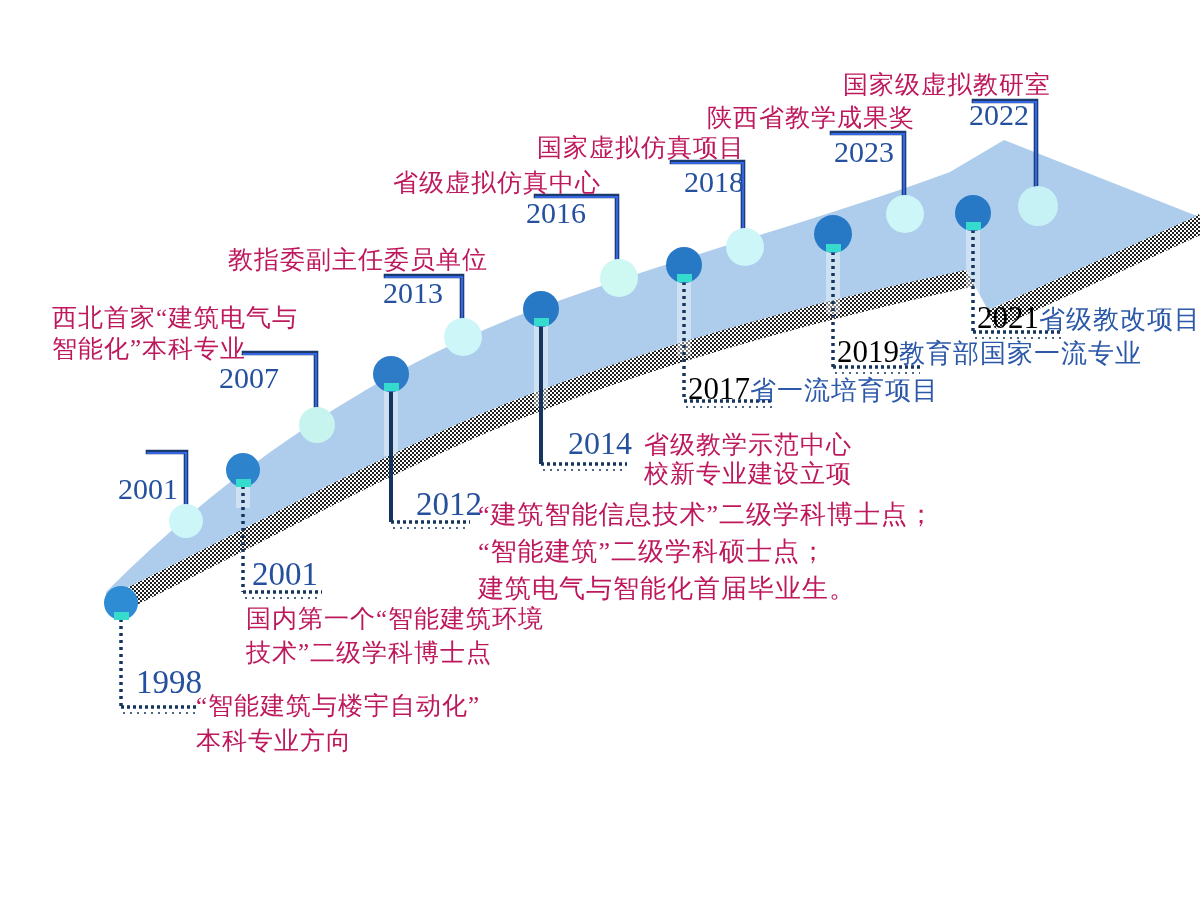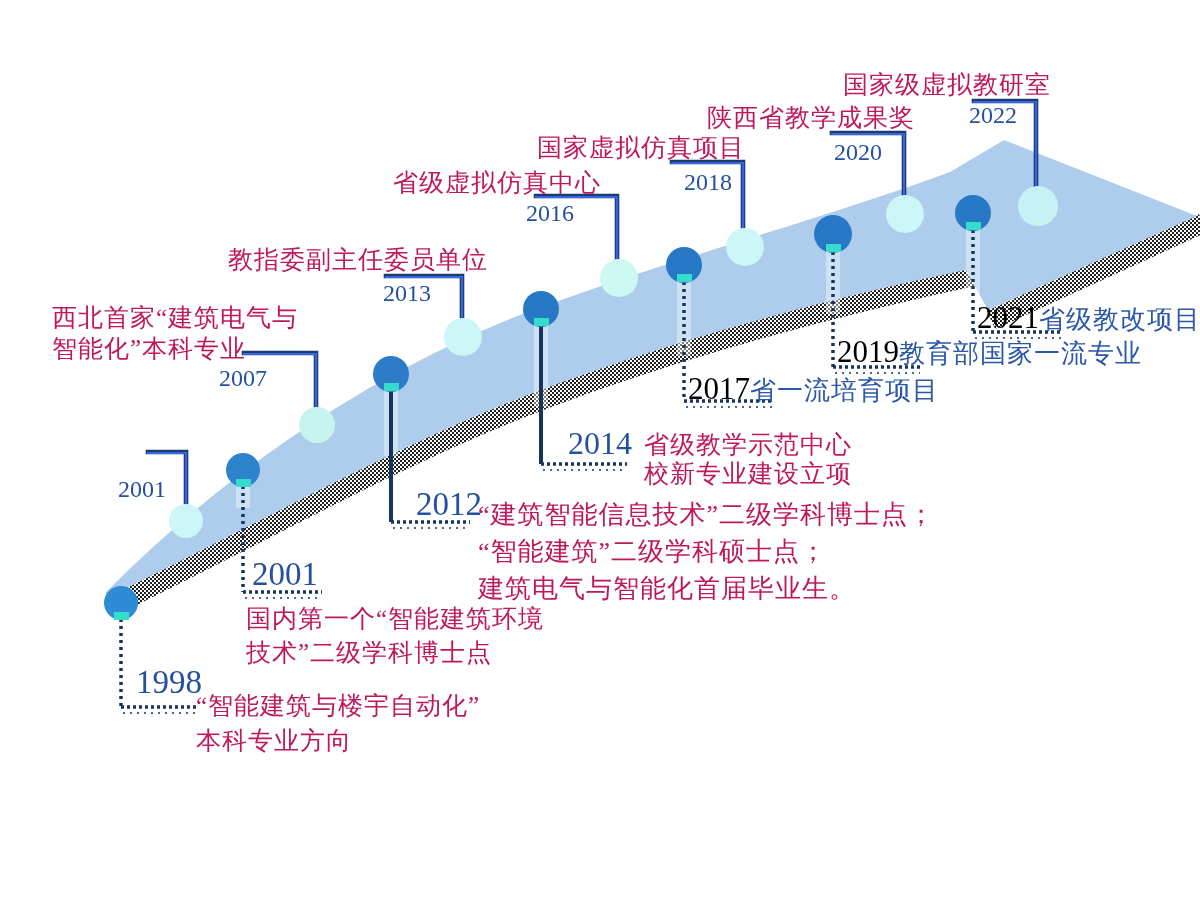--- a/index.html
+++ b/index.html
@@ -2,21 +2,21 @@
 <html><head>
 <meta charset="utf-8">
 <style>
   html,body{margin:0;padding:0;background:#ffffff;}
   .canvas{position:relative;width:1200px;height:900px;overflow:hidden;
           font-family:"Liberation Serif","DejaVu Serif",serif;}
   .canvas svg{position:absolute;left:0;top:0;}
   .lbl{position:absolute;color:#be185d;font-size:25px;line-height:31px;
        white-space:pre-line;letter-spacing:1px;}
   .lbl.big{font-size:26px;line-height:37px;}
-  .yr{position:absolute;color:#24509e;font-size:24px;line-height:30px;}
+  .yr{position:absolute;color:#24509e;font-size:30px;line-height:30px;}
   .yr.big{font-size:33px;line-height:33px;}
   .row{position:absolute;white-space:nowrap;color:#2b58a8;}
   .row .y{font-size:31px;color:#000000;letter-spacing:0;}
   .row .t{font-size:26px;letter-spacing:1px;}
 </style>
 </head>
 <body>
 
 <div class="canvas">
 
@@ -133,21 +133,21 @@
   <div class="lbl" style="left:228px;top:244px;">教指委副主任委员单位</div>
   <div class="yr" style="left:383px;top:278px;">2013</div>
 
   <div class="lbl" style="left:393px;top:167px;">省级虚拟仿真中心</div>
   <div class="yr" style="left:526px;top:198px;">2016</div>
 
   <div class="lbl" style="left:537px;top:132px;">国家虚拟仿真项目</div>
   <div class="yr" style="left:684px;top:167px;">2018</div>
 
   <div class="lbl" style="left:707px;top:102px;">陕西省教学成果奖</div>
-  <div class="yr" style="left:834px;top:137px;">2020</div>
+  <div class="yr" style="left:834px;top:137px;">2023</div>
 
   <div class="lbl" style="left:843px;top:69px;">国家级虚拟教研室</div>
   <div class="yr" style="left:969px;top:100px;">2022</div>
 
   <div class="yr big" style="left:136px;top:666px;">1998</div>
   <div class="lbl" style="left:196px;top:688px;line-height:35px;">“智能建筑与楼宇自动化”
 本科专业方向</div>
 
   <div class="yr big" style="left:252px;top:558px;">2001</div>
   <div class="lbl" style="left:246px;top:602px;line-height:34px;">国内第一个“智能建筑环境

